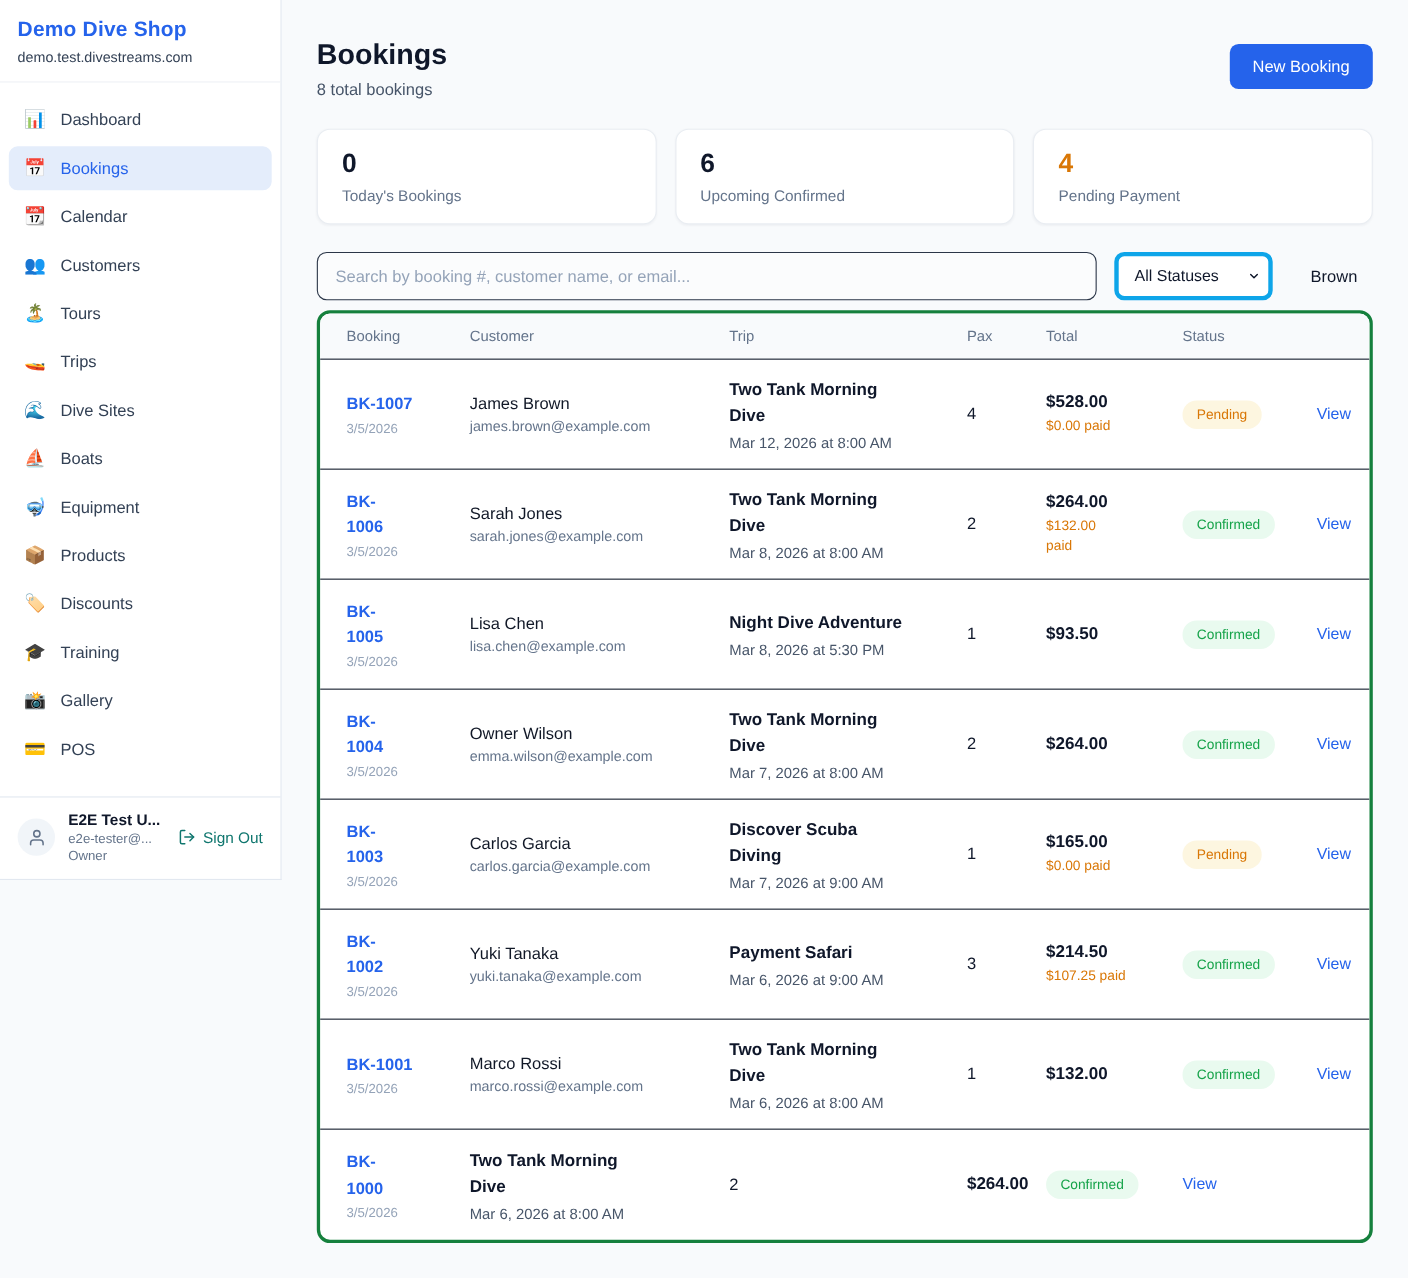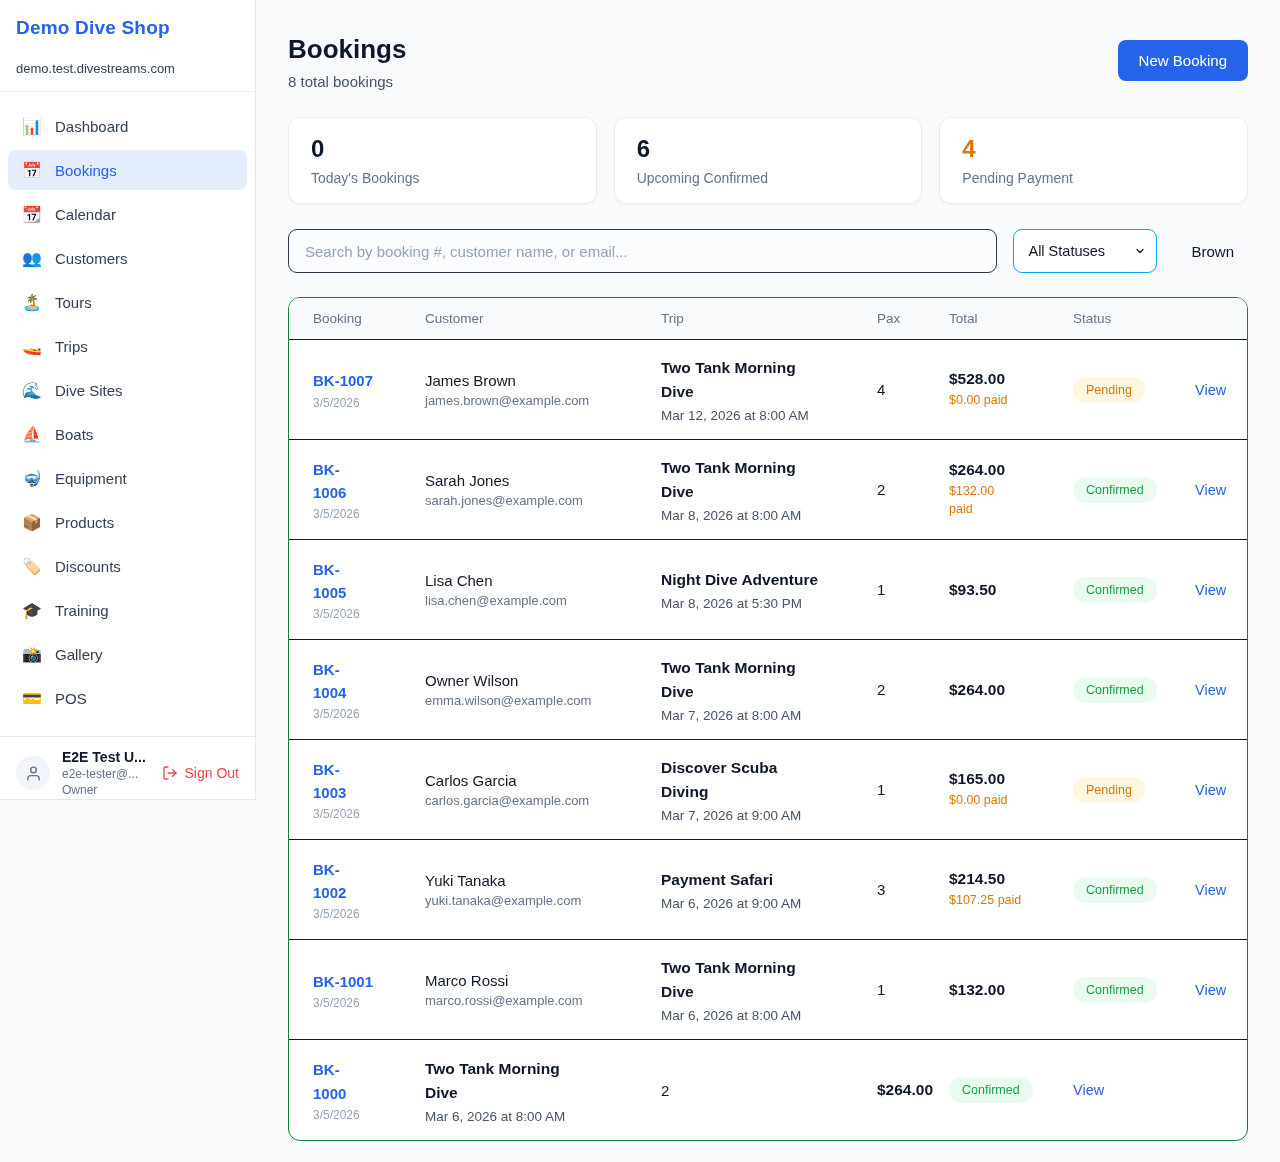--- a/index.html
+++ b/index.html
@@ -14,21 +14,21 @@
   
   .sidebar {
     position:absolute; left:0; top:0; width:256px; height:800px;
     background:#ffffff;
     border-right:1px solid #e2e8f0;
     border-bottom:1px solid #e2e8f0;
     display:flex; flex-direction:column;
   }
   .brand { padding:17px 16px 15px; border-bottom:1px solid #eef1f5; }
   .brand-name { font-size:19px; font-weight:700; color:#2563eb; letter-spacing:.2px; }
-  .brand-domain { font-size:13px; color:#334155; margin-top:22px; }
+  .brand-domain { font-size:13px; color:#334155; margin-top:5px; }
   .nav { padding:14px 8px; flex:1; }
   .nav-item {
     display:flex; align-items:center; gap:13px;
     height:40px; padding:0 14px; margin-bottom:4px;
     border-radius:8px; cursor:pointer;
     font-size:15px; color:#334155;
   }
   .nav-item .nav-icon { font-size:16px; width:20px; text-align:center; }
   .nav-item.active { background:#e4edfb; color:#2563eb; font-weight:500; }
   .user-row {
@@ -39,21 +39,21 @@
   .avatar {
     width:34px; height:34px; border-radius:50%;
     background:#f1f5f9; display:flex; align-items:center; justify-content:center;
     color:#64748b; flex:none;
   }
   .user-info { min-width:0; }
   .user-name { font-size:14px; font-weight:700; color:#0f172a; white-space:nowrap; }
   .user-email, .user-role { font-size:12px; color:#64748b; margin-top:2px; white-space:nowrap; }
   .signout {
     margin-left:auto; display:flex; align-items:center; gap:7px;
-    color:#ef4444; font-size:14px; cursor:pointer; background:none; border:none;
+    color:#0f766e; font-size:14px; cursor:pointer; background:none; border:none;
     font-family:inherit;
   }
 
   
   .main { margin-left:256px; padding:34px 32px 0; }
   .page-head { display:flex; align-items:flex-start; justify-content:space-between; }
   .page-title { font-size:26px; font-weight:700; color:#0f172a; }
   .page-subtitle { font-size:15px; color:#475569; margin-top:8px; }
   .btn-primary {
     background:#2563eb; color:#ffffff; border:none; border-radius:8px;
@@ -72,36 +72,36 @@
   .filter-row { display:flex; align-items:center; margin-top:25px; }
   .search-input {
     flex:1; height:44px; border:1px solid #2b3648; border-radius:9px;
     background:#fbfcfd; padding:0 16px; font-size:15px; color:#0f172a;
     font-family:inherit; outline:none;
   }
   .search-input::placeholder { color:#94a3b8; }
   .status-select-wrap { position:relative; margin-left:16px; }
   .status-select {
     appearance:none; -webkit-appearance:none;
-    width:144px; height:44px; border:1px solid #0ea5e9; border-radius:9px;
+    width:144px; height:44px; border:4px solid #0ea5e9; border-radius:9px;
     background:#ffffff; padding:0 30px 0 14px; font-size:14.5px; color:#0f172a;
     font-family:inherit; cursor:pointer; outline:none;
   }
   .select-chevron {
     position:absolute; right:11px; top:50%; transform:translateY(-50%);
     pointer-events:none; color:#0f172a; display:flex;
   }
   .filter-btn {
     margin-left:20px; background:none; border:none; font-family:inherit;
     font-size:15px; font-weight:500; color:#0f172a; cursor:pointer; padding:10px 14px;
   }
 
   
   .table-card {
-    margin-top:24px; background:#ffffff; border:1px solid #15803d;
+    margin-top:9px; background:#ffffff; border:3px solid #15803d;
     border-radius:12px; overflow:hidden;
   }
   .tgrid {
     display:grid;
     grid-template-columns:112px 236px 216px 72px 124px 122px 1fr;
     align-items:center;
     padding-left:24px; padding-right:12px;
   }
   .thead {
     height:42px; background:#f8fafc; border-bottom:1px solid #131c2b;

